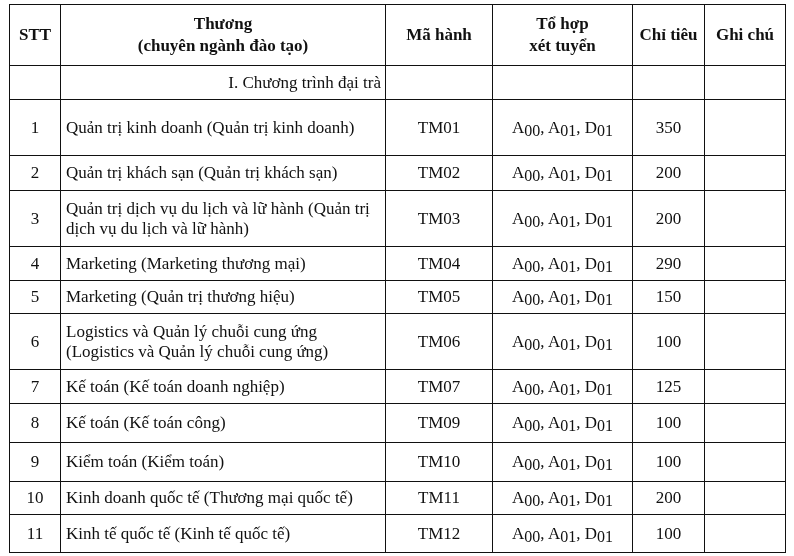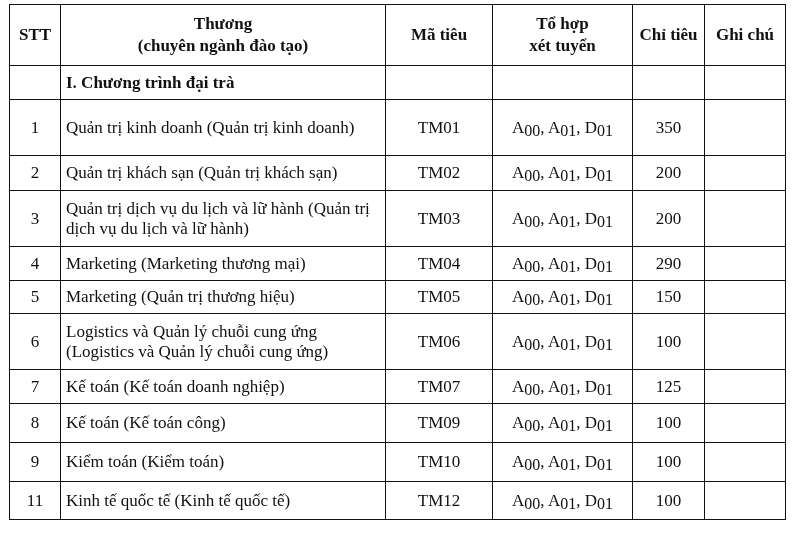--- a/index.html
+++ b/index.html
@@ -5,21 +5,21 @@
   html, body { margin: 0; padding: 0; background: #ffffff; }
   body { width: 794px; height: 556px; position: relative; overflow: hidden;
          font-family: "Liberation Serif", "DejaVu Serif", serif; color: #111; }
   table { position: absolute; left: 9px; top: 4px; border-collapse: collapse;
           table-layout: fixed; width: 776px; }
   td, th { border: 1.5px solid #111; padding: 0 4px; vertical-align: middle;
            font-size: 17px; line-height: 20px; }
   th { font-weight: bold; text-align: center; font-size: 17px; line-height: 22px; }
   td.c { text-align: center; }
   td.l { text-align: left; padding-left: 5px; }
-  .section td { font-weight: bold; }
+  .section td { font-weight: normal; text-align: right; }
   sub { font-size: 16px; vertical-align: -3px; line-height: 0; }
 </style>
 </head>
 <body>
 
 <table>
   <colgroup>
     <col style="width:51px">
       <col style="width:325px">
       <col style="width:107px">
@@ -27,21 +27,21 @@
       <col style="width:72px">
       <col style="width:81px">
   </colgroup>
   <tbody>
       <tr style="height:61px">
     <th>STT</th>
     <th>
       <div>Thương</div>
       <div>(chuyên ngành đào tạo)</div>
     </th>
-    <th>Mã tiêu</th>
+    <th>Mã hành</th>
     <th>
       <div>Tổ hợp</div>
       <div>xét tuyển</div>
     </th>
     <th>Chỉ tiêu</th>
     <th>Ghi chú</th>
   </tr>
   <tr class="section" style="height:34px">
     <td></td>
     <td class="l">I. Chương trình đại trà</td>
@@ -117,20 +117,28 @@
         <td class="c"></td>
       </tr>
       <tr style="height: 39px;">
         <td class="c">9</td>
         <td class="l">Kiểm toán (Kiểm toán)</td>
         <td class="c">TM10</td>
         <td class="c"><span>A</span><sub>00</sub><span>, </span><span>A</span><sub>01</sub><span>, </span><span>D</span><sub>01</sub></td>
         <td class="c">100</td>
         <td class="c"></td>
       </tr>
+      <tr style="height: 33px;">
+        <td class="c">10</td>
+        <td class="l">Kinh doanh quốc tế (Thương mại quốc tế)</td>
+        <td class="c">TM11</td>
+        <td class="c"><span>A</span><sub>00</sub><span>, </span><span>A</span><sub>01</sub><span>, </span><span>D</span><sub>01</sub></td>
+        <td class="c">200</td>
+        <td class="c"></td>
+      </tr>
       <tr style="height: 38px;">
         <td class="c">11</td>
         <td class="l">Kinh tế quốc tế  (Kinh tế quốc tế)</td>
         <td class="c">TM12</td>
         <td class="c"><span>A</span><sub>00</sub><span>, </span><span>A</span><sub>01</sub><span>, </span><span>D</span><sub>01</sub></td>
         <td class="c">100</td>
         <td class="c"></td>
       </tr>
     </tbody>
 </table>

